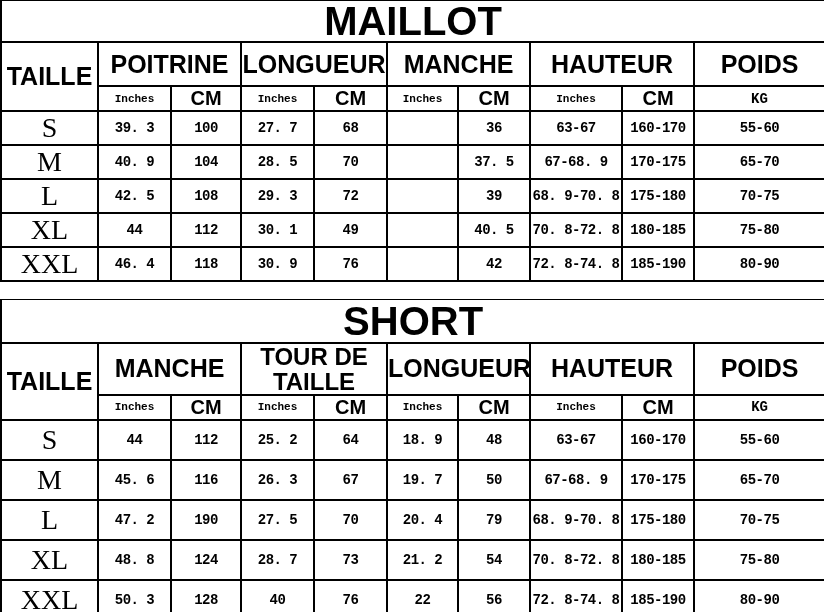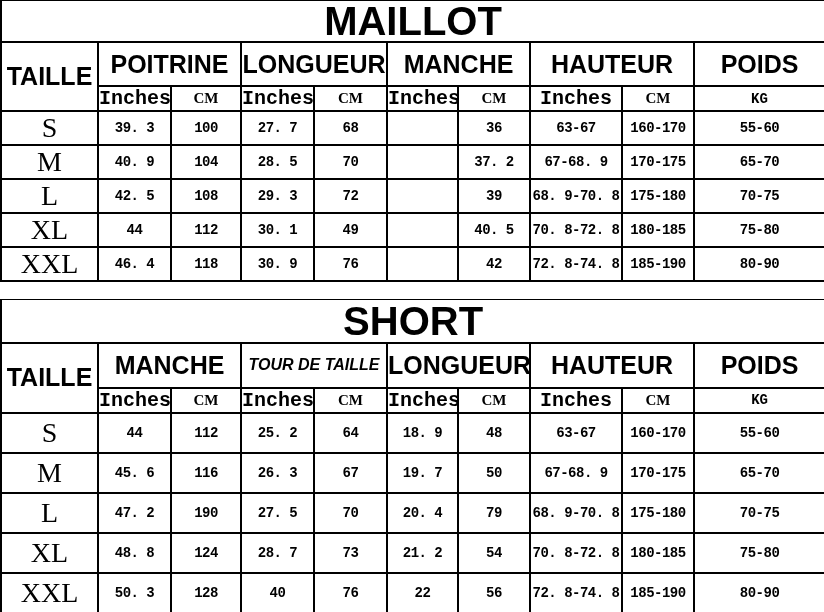--- a/index.html
+++ b/index.html
@@ -12,23 +12,23 @@
   .maillot tr.title-row{height:40px;}
   .maillot tr.group-row{height:44px;}
   .maillot tr.unit-row{height:17px;}
   .maillot tr.data-row{height:31px;}
   .short tr.title-row{height:43px;}
   .short tr.group-row{height:45px;}
   .short tr.unit-row{height:17px;}
   .short tr.data-row{height:40px;}
   .taille-cell{font-size:25px;font-weight:bold;margin-left:43px;}
   .group-cell{font-size:25px;font-weight:bold;white-space:nowrap;}
-  .short .group-small{font-size:16px;line-height:1.05;white-space:normal;font-style:italic;}
-  .sub-inches{font-family:"Liberation Mono",monospace;font-weight:bold;font-size:20px;}
-  .sub-cm{font-family:Liberation Serif, serif;font-weight:bold;font-size:15px;margin-left:33px;}
+  .short .group-small{font-size:24px;line-height:1.05;white-space:normal;}
+  .sub-inches{font-family:"Liberation Mono",monospace;font-weight:bold;font-size:11px;}
+  .sub-cm{font-family:Liberation Sans, sans-serif;font-weight:bold;font-size:20px;margin-left:33px;}
   .sub-kg{font-family:"Liberation Mono",monospace;font-weight:bold;font-size:14px;}
   .size-cell{font-family:"Liberation Serif",serif;font-size:28px;font-weight:normal;}
   .data-cell{font-family:"Liberation Mono",monospace;font-weight:bold;font-size:14px;
              letter-spacing:-0.5px;white-space:nowrap;}
   .gap{height:17px;background:#fff;}
 </style>
 </head>
 <body>
 
 <div class="sheet">
@@ -81,21 +81,21 @@
         <td class="data-cell">160-170</td>
         <td class="data-cell">55-60</td>
       </tr>
       <tr class="data-row">
         <td class="size-cell">M</td>
         <td class="data-cell">40. 9</td>
         <td class="data-cell">104</td>
         <td class="data-cell">28. 5</td>
         <td class="data-cell">70</td>
         <td class="data-cell"></td>
-        <td class="data-cell">37. 2</td>
+        <td class="data-cell">37. 5</td>
         <td class="data-cell">67-68. 9</td>
         <td class="data-cell">170-175</td>
         <td class="data-cell">65-70</td>
       </tr>
       <tr class="data-row">
         <td class="size-cell">L</td>
         <td class="data-cell">42. 5</td>
         <td class="data-cell">108</td>
         <td class="data-cell">29. 3</td>
         <td class="data-cell">72</td>

